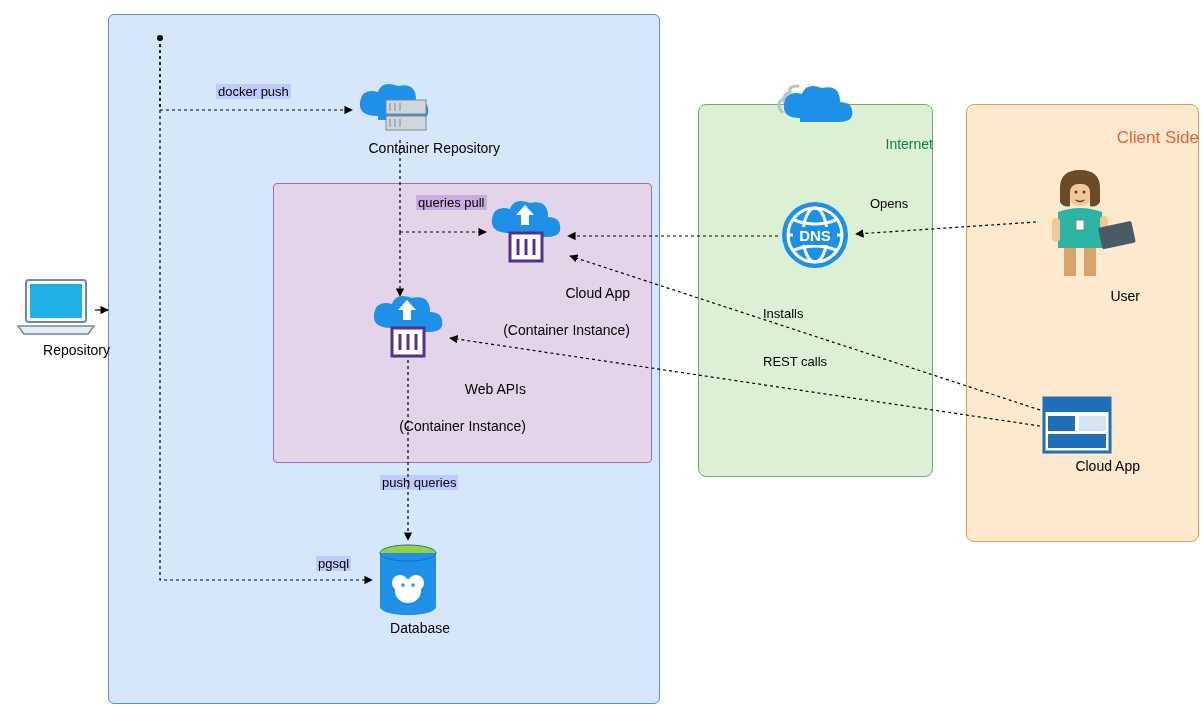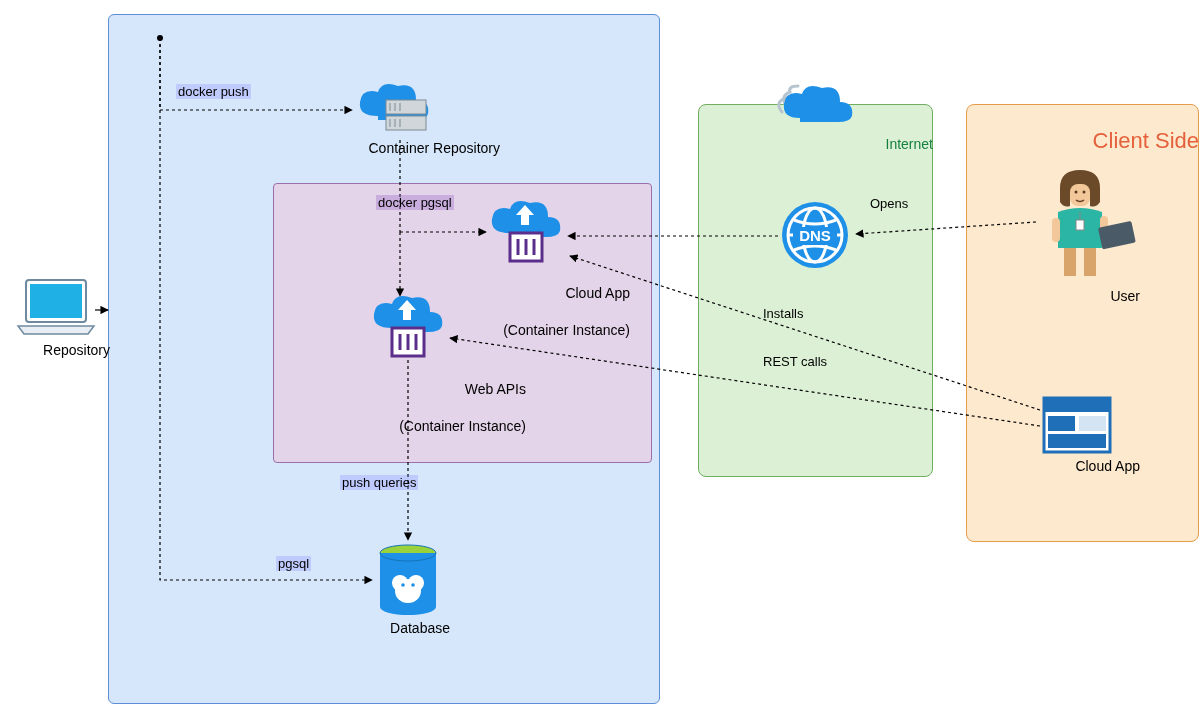--- a/index.html
+++ b/index.html
@@ -25,20 +25,21 @@
   }
   .edge-label {
     position: absolute;
     font-size: 13px;
     color: #000;
     white-space: nowrap;
   }
   .highlight {
     background: rgba(120,120,255,0.25);
     padding: 0 2px;
+    margin-left: 40px;
   }
   svg { position: absolute; top:0; left:0; overflow: visible; }
 </style>
 </head>
 <body>
 
 <div class="stage">
 
   <div class="box" style="left:108px; top:14px; width:552px; height:690px; background:#D6E7FB; border-color:#5A8FD6; border-radius:6px;"></div>
 
@@ -188,29 +189,29 @@
 
   <div class="label" style="left:326px; top:362px; width:200px; line-height:1.3;">
      <span>Web APIs</span><br>
      <span>(Container Instance)</span>
   </div>
 
   <div class="label" style="left:350px; top:620px; width:100px;">Database</div>
 
   <div class="label" style="left:698px; top:136px; width:235px; color:#15803d;">Internet</div>
 
-  <div class="label" style="left:966px; top:128px; width:233px; color:#E5613B; font-size:22px;">Client Side</div>
+  <div class="label" style="left:966px; top:128px; width:233px; color:#E5613B; font-size:17px;">Client Side</div>
 
   <div class="label" style="left:1020px; top:288px; width:120px;">User</div>
 
   <div class="label" style="left:1020px; top:458px; width:120px;">Cloud App</div>
 
   <div class="edge-label" style="left:176px; top:84px;"><span class="highlight">docker push</span></div>
 
-  <div class="edge-label" style="left:376px; top:195px;"><span class="highlight" style="background:rgba(150,100,200,0.35);">docker pgsql</span></div>
+  <div class="edge-label" style="left:376px; top:195px;"><span class="highlight" style="background:rgba(150,100,200,0.35);">queries pull</span></div>
 
   <div class="edge-label" style="left:340px; top:475px;"><span class="highlight">push queries</span></div>
 
   <div class="edge-label" style="left:276px; top:556px;"><span class="highlight">pgsql</span></div>
 
   <div class="edge-label" style="left:870px; top:196px;">Opens</div>
 
   <div class="edge-label" style="left:763px; top:306px;text-align:center;">Installs</div>
 
   <div class="edge-label" style="left:763px; top:354px;">REST calls</div>

